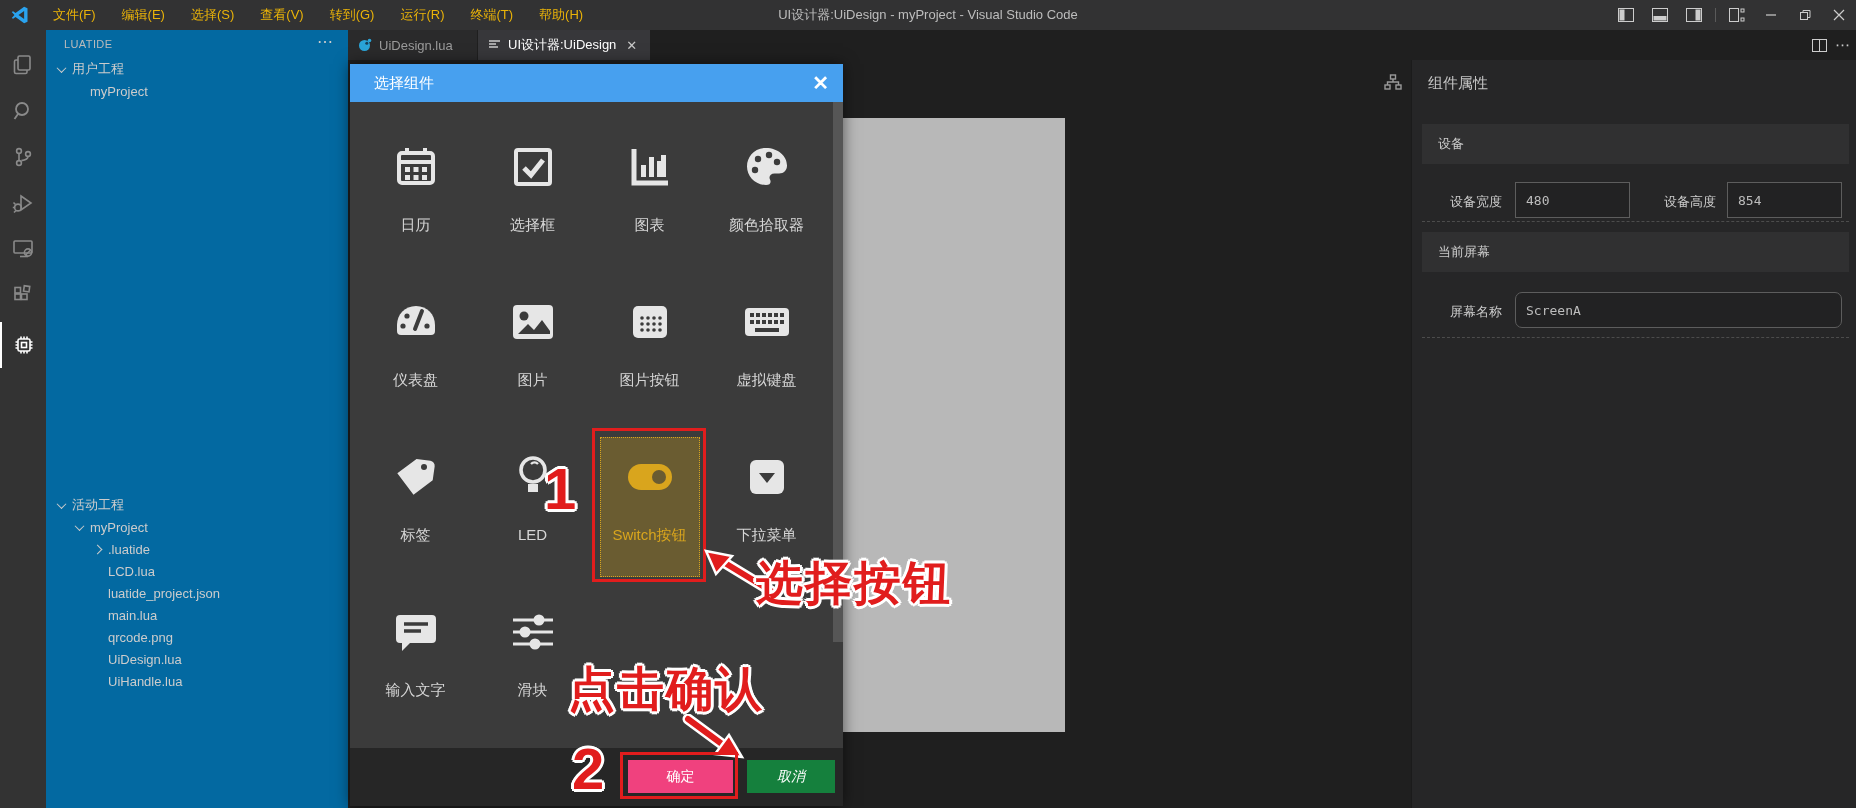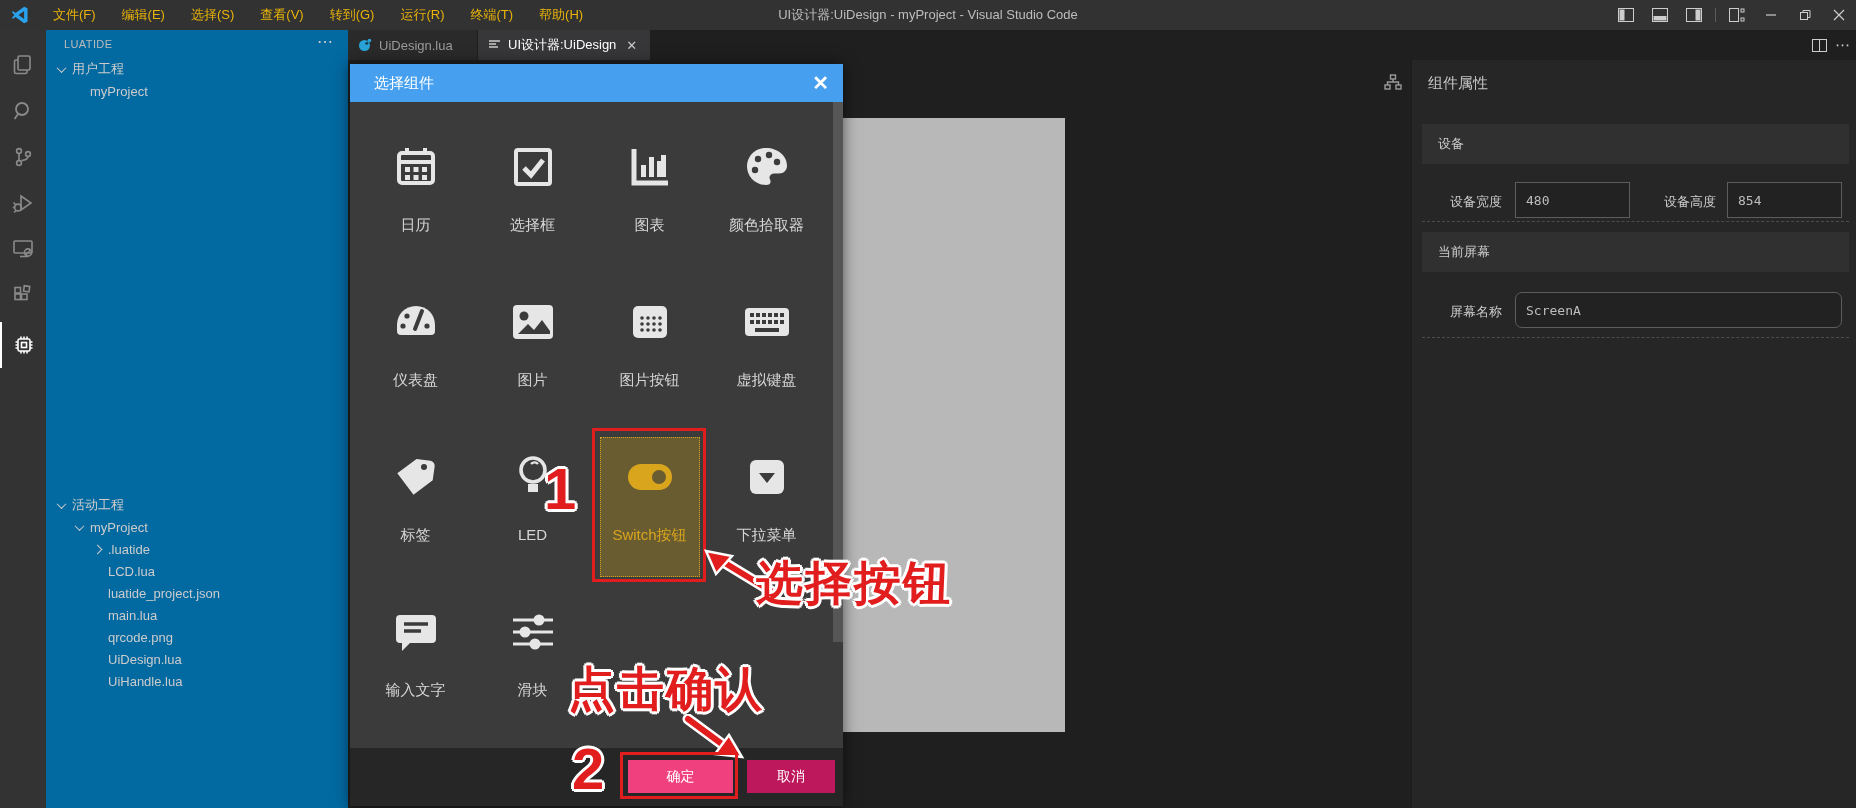--- a/index.html
+++ b/index.html
@@ -66,21 +66,21 @@
   .cell { position:absolute; width:117px; height:155px; display:flex; flex-direction:column; align-items:center; padding-top:42px; }
   .cell-icon { height:46px; display:flex; align-items:center; justify-content:center; }
   .cell-label { margin-top:26px; font-size:15px; color:#d6d6d6; white-space:nowrap; }
   .cell.selected::before { content:""; position:absolute; left:9px; top:25px; width:98px; height:138px;
         background:#6a5c31; border:1px dotted #d9a51d; }
   .cell.selected .cell-icon, .cell.selected .cell-label { position:relative; }
   .cell.selected .cell-label { color:#d9a51d; }
   .modal-footer { position:absolute; left:0; top:684px; width:100%; height:58px; background:#262626; }
   .btn { position:absolute; height:33px; border:none; color:#ffffff; font-size:14px; font-family:inherit; }
   .btn-ok { left:278px; top:12px; width:105px; background:#f0417e; }
-  .btn-cancel { left:397px; top:12px; width:88px; background:#be185d; }
+  .btn-cancel { left:397px; top:12px; width:88px; background:#15803d;font-style:italic; }
 
   
   .red-box { position:absolute; border:3px solid #e11d1d; }
   .anno-num, .anno-text { position:absolute; color:#e11d1d; font-weight:900; white-space:nowrap;
       text-shadow:-2px -2px 0 #fff, 2px -2px 0 #fff, -2px 2px 0 #fff, 2px 2px 0 #fff,
                   -3px 0 0 #fff, 3px 0 0 #fff, 0 -3px 0 #fff, 0 3px 0 #fff; }
   .anno-num { font-size:58px; }
   .anno-text { font-size:47px; letter-spacing:2px; }
   svg.ic { display:block; }
 </style>

